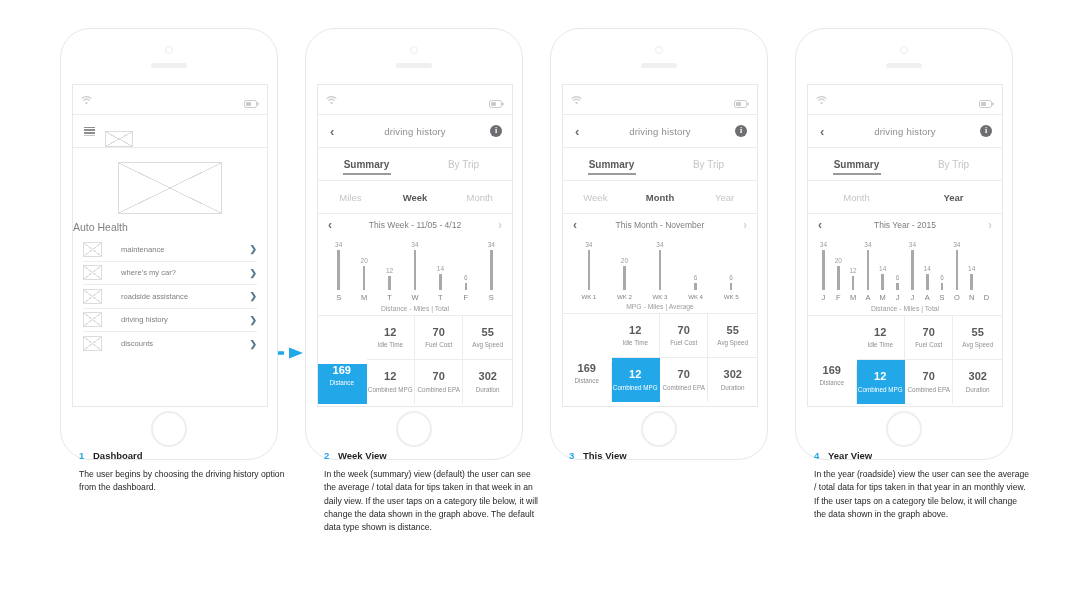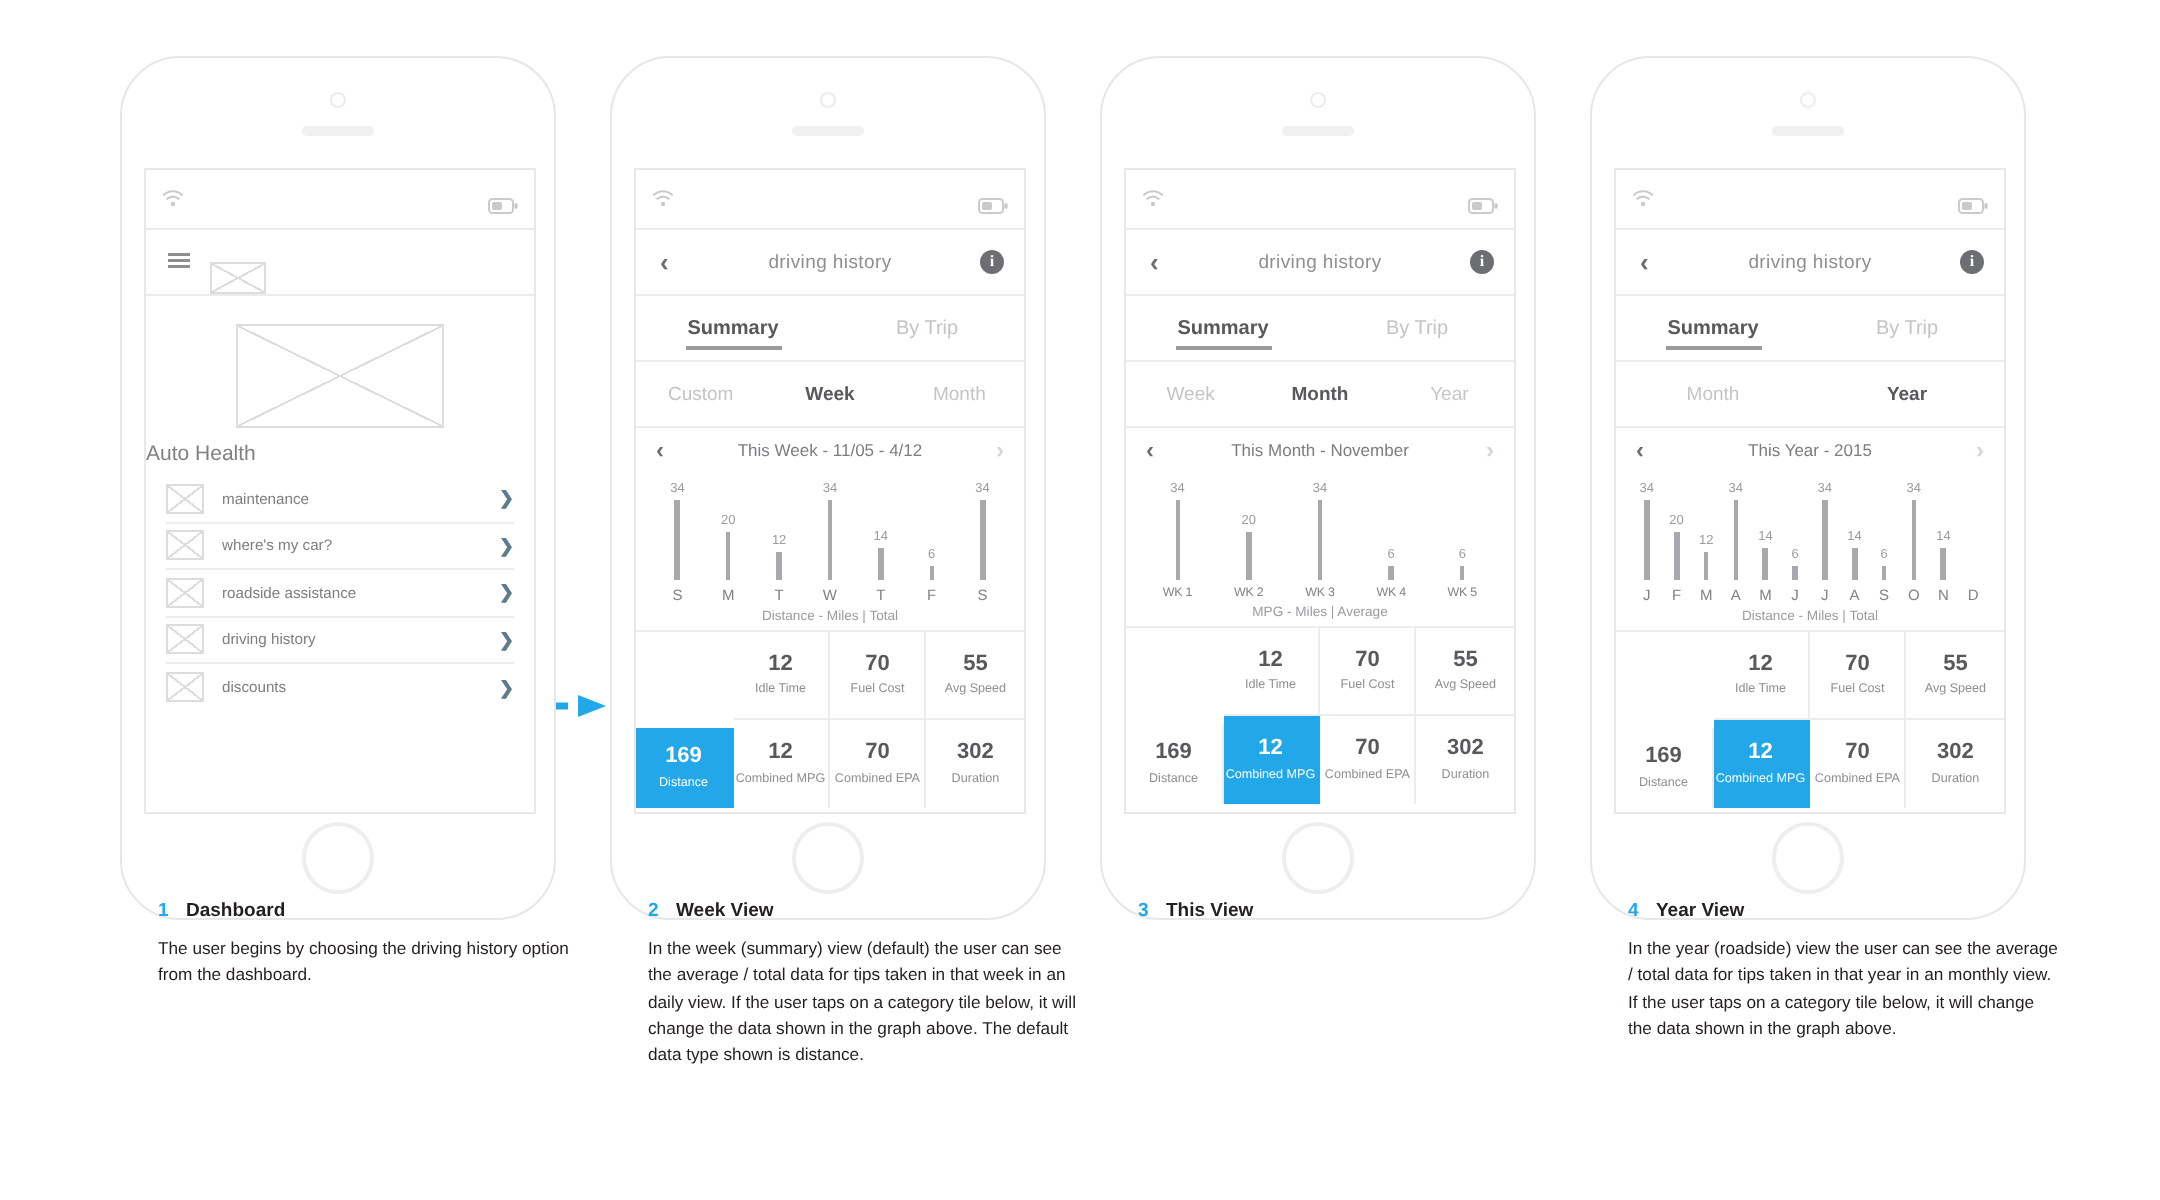--- a/index.html
+++ b/index.html
@@ -125,21 +125,21 @@
   .xtick { flex: 1; text-align: center; font-size: 7.5px; color: #818284; }
   .xtick.wk { font-size: 6.2px; letter-spacing: -.1px; }
   .axis-caption {
     text-align: center; font-size: 6.8px; color: #9b9c9e; margin-top: 3px;
   }
 
   
   .tiles { display: flex; height: 88px; }
   .tile-big {
     width: 25%; display: flex; flex-direction: column;
-    align-items: center; justify-content: center;
+    align-items: center; justify-content: flex-start;
     border-right: 1px solid #ececec;
     margin-top: 48px;
   }
   .tile-grid { flex: 1; display: flex; flex-wrap: wrap; }
   .tile {
     width: 33.333%; height: 50%;
     display: flex; flex-direction: column;
     align-items: center; justify-content: center;
     border-right: 1px solid #ececec; border-bottom: 1px solid #ececec;
     text-align: center;
@@ -160,21 +160,21 @@
   .hero-title {
     font-size: 10.5px; color: #808183; margin: 7px 0 5px;
   }
   .list { padding: 0 10px; }
   .list-item {
     display: flex; align-items: center; height: 23.5px;
     border-bottom: 1px solid #ededed; position: relative;
   }
   .list-item:last-child { border-bottom: none; }
   .li-thumb { width: 19px; height: 15px; border: 1px solid #dcdcdc; flex: none; }
-  .li-label { flex: 1; margin-left: 9px; font-size: 7.6px; color: #7d7e80; }
+  .li-label { flex: 1; margin-left: 19px; font-size: 7.6px; color: #7d7e80; }
   .li-chev { font-size: 9px; color: #5a7c8c; font-weight: bold; }
 
   
   .xcross { position: relative; }
   .xcross::before, .xcross::after {
     content: ""; position: absolute; left: 0; top: 0; width: 100%; height: 100%;
     background:
       linear-gradient(to top right,
         transparent calc(50% - .5px), #dcdcdc calc(50% - .5px),
         #dcdcdc calc(50% + .5px), transparent calc(50% + .5px));
@@ -295,21 +295,21 @@
             <div class="navbar">
               <span class="chev-back">‹</span>
               <div class="nav-title">driving history</div>
               <div class="info-icon">i</div>
             </div>
             <div class="seg-row tabs">
               <div class="seg active underline">Summary</div>
               <div class="seg">By Trip</div>
             </div>
             <div class="seg-row">
-              <div class="seg">Custom</div>
+              <div class="seg">Miles</div>
               <div class="seg active">Week</div>
               <div class="seg">Month</div>
             </div>
             <div class="pager">
               <span class="pg-arrow left">‹</span>
               <div class="lbl">This Week - 11/05 - 4/12</div>
               <span class="pg-arrow right">›</span>
             </div>
             <div class="chart-wrap">
               <div class="bars">

